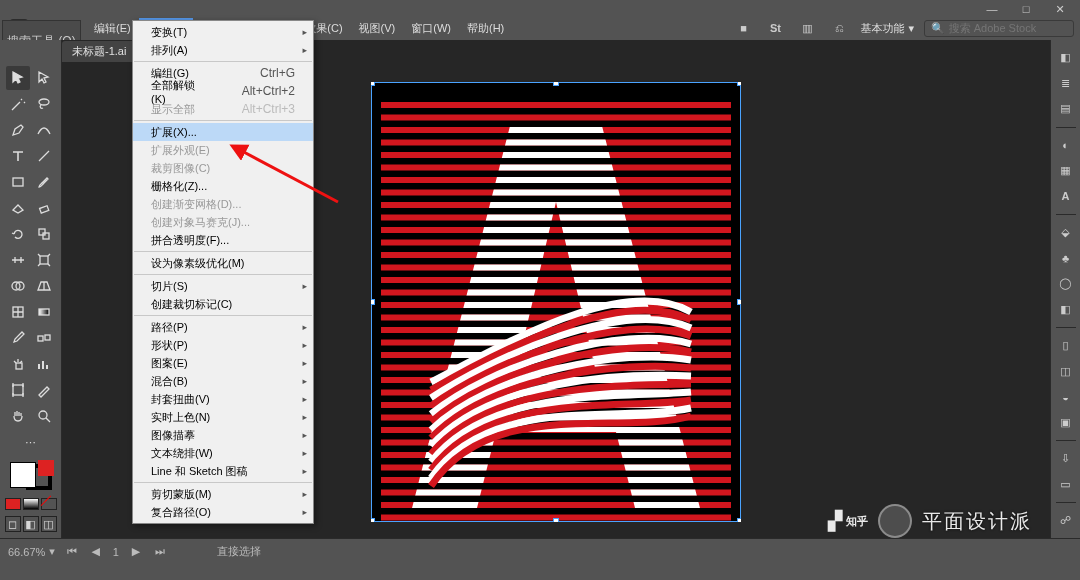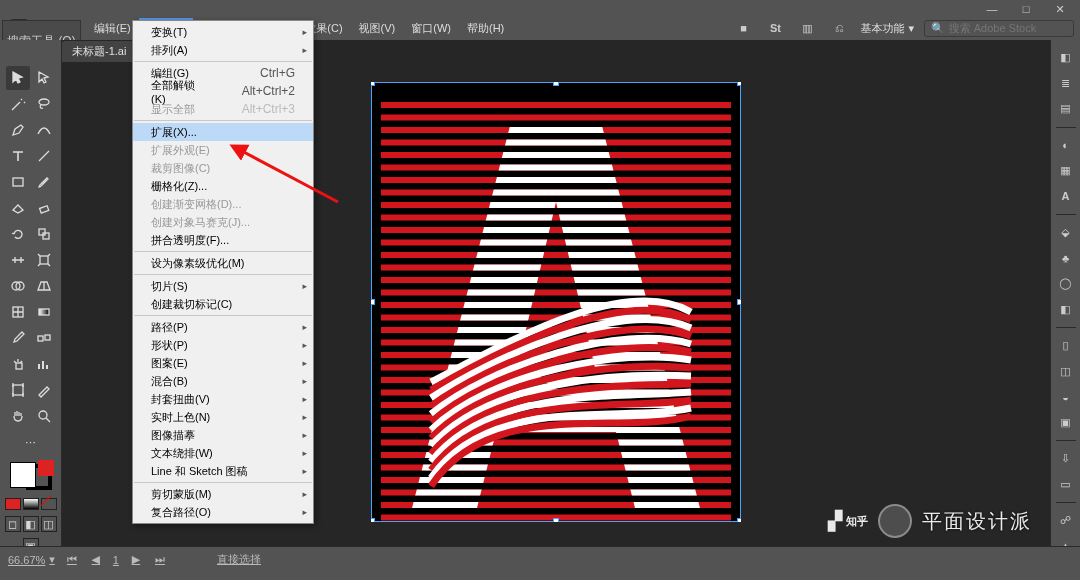--- a/index.html
+++ b/index.html
@@ -53,21 +53,21 @@
   .artwork .bb .h { position:absolute; width:6px; height:6px; background:#fff; border:1px solid #4aa3ff; }
   .bb .h.tl{left:-3px;top:-3px;} .bb .h.tr{right:-3px;top:-3px;} .bb .h.bl{left:-3px;bottom:-3px;} .bb .h.br{right:-3px;bottom:-3px;}
   .bb .h.tm{left:50%;top:-3px;transform:translateX(-50%);} .bb .h.bm{left:50%;bottom:-3px;transform:translateX(-50%);}
   .bb .h.ml{left:-3px;top:50%;transform:translateY(-50%);} .bb .h.mr{right:-3px;top:50%;transform:translateY(-50%);}
 
   .right-tools { width:30px; background:#535353; border-left:1px solid #2a2a2a; display:flex; flex-direction:column; align-items:center; padding-top:10px; gap:10px; }
   .right-tools .sep { width:20px; height:1px; background:#2a2a2a; }
   .right-tools .rt { width:22px; height:22px; display:flex; align-items:center; justify-content:center; color:#ccc; cursor:pointer; }
 
   
-  .status { position:absolute; bottom:8px; left:0; right:0; height:26px; background:#535353; border-top:1px solid #2a2a2a; display:flex; align-items:center; gap:10px; padding:0 8px; color:#bbb;text-decoration:underline; }
+  .status { position:absolute; bottom:16px; left:0; right:0; height:26px; background:#535353; border-top:1px solid #2a2a2a; display:flex; align-items:center; gap:10px; padding:0 8px; color:#bbb; }
   .zoom { display:flex; align-items:center; gap:4px; }
   .nav-btn { width:14px; text-align:center; cursor:pointer; }
 
   
   .dropdown { position:absolute; left:132px; top:20px; width:182px; background:#f0f0f0; color:#000; border:1px solid #888; box-shadow:2px 2px 6px rgba(0,0,0,.4); z-index:50; padding:2px 0; }
   .dd-item { display:flex; align-items:center; padding:2px 18px 2px 18px; height:18px; font-size:11px; cursor:pointer; position:relative;}
   .dd-item.sub::after { content:'▸'; position:absolute; right:6px; font-size:9px; color:#555;}
   .dd-item.disabled { color:#999; }
   .dd-item.hover { background:#bcd9f7; }
   .dd-item .sc { margin-left:auto; color:#555; font-size:12px;padding-left:42px; }

